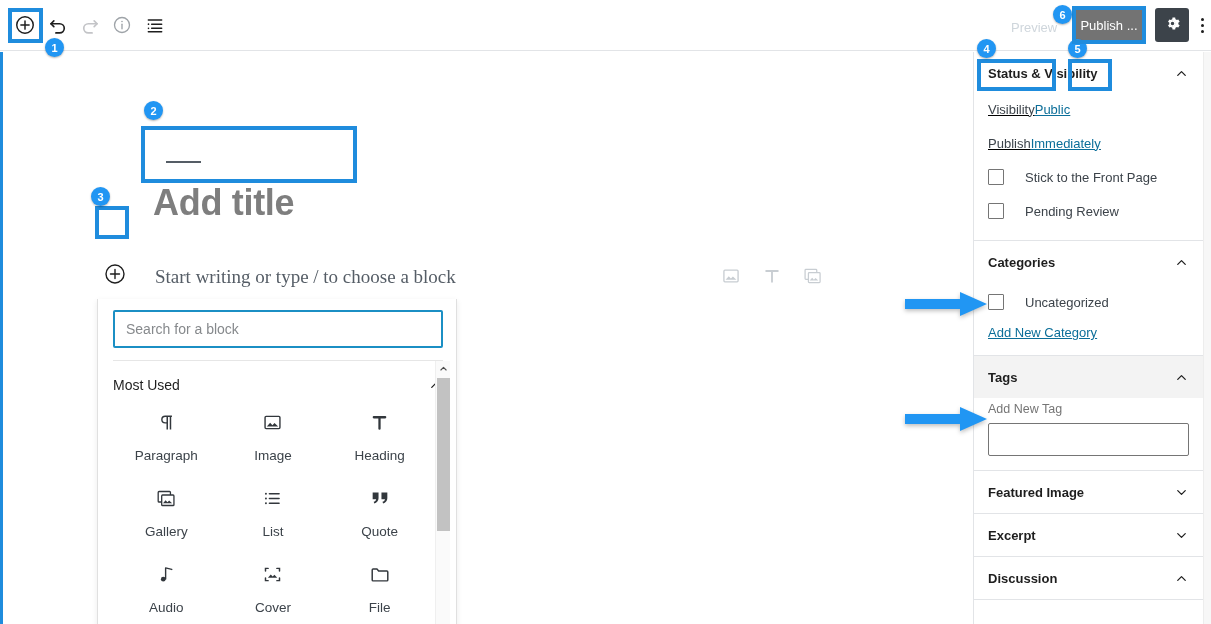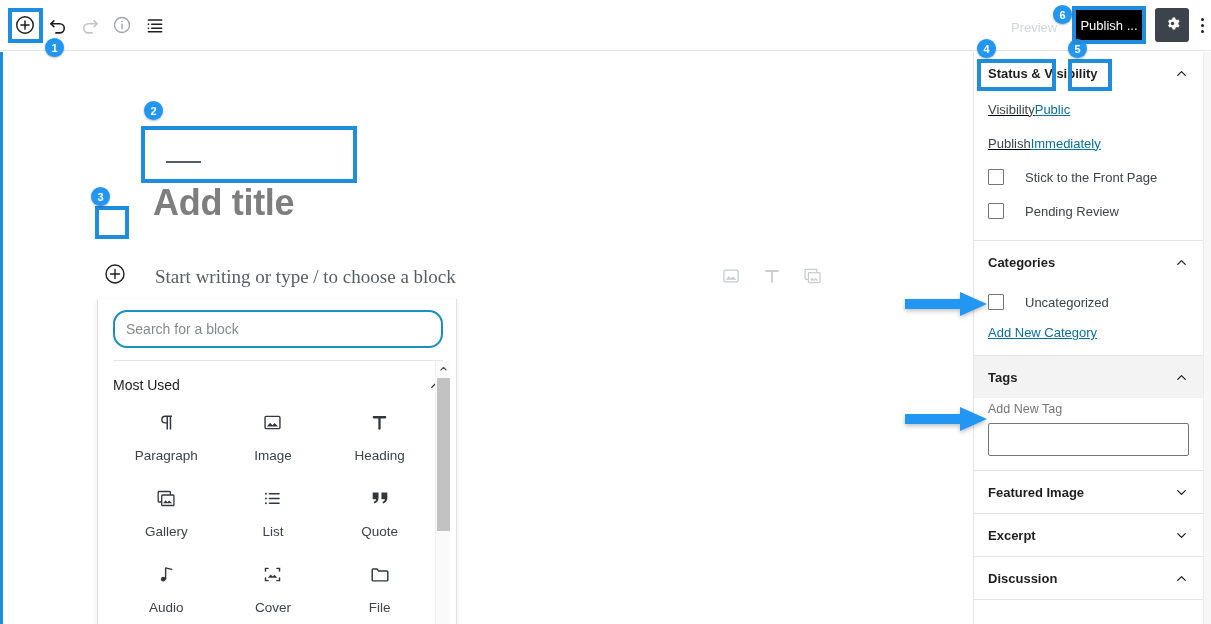--- a/index.html
+++ b/index.html
@@ -23,21 +23,21 @@
   .tool-icon svg { display: block; }
 
   .preview-btn {
     position: absolute; left: 1003px; top: 12px; height: 30px;
     display: flex; align-items: center; padding: 0 8px;
     font-size: 13px; color: #cfd6dc; background: transparent; border: none;
     font-family: "Liberation Sans", sans-serif;
   }
   .publish-btn {
     position: absolute; left: 1075px; top: 9px; width: 68px; height: 32px;
-    background: #000000; color: #ffffff; border: none; border-radius: 2px;
+    background: #737373; color: #ffffff; border: none; border-radius: 2px;
     font-size: 13px; font-family: "Liberation Sans", sans-serif;
     display: flex; align-items: center; justify-content: center;
   }
   .gear-btn {
     position: absolute; left: 1155px; top: 8px; width: 34px; height: 34px;
     background: #3c434a; border-radius: 3px;
     display: flex; align-items: center; justify-content: center;
   }
   .kebab-btn {
     position: absolute; left: 1193px; top: 10px; width: 18px; height: 30px;
@@ -75,21 +75,21 @@
   .quick-icons > span { width: 28px; height: 28px; display:flex; align-items:center; justify-content:center; }
 
   
   .inserter-panel {
     position: absolute; left: 94px; top: 247px; width: 360px; height: 377px;
     background: #ffffff; border: 1px solid #e0e0e0; border-top: none;
     box-shadow: 0 2px 6px rgba(0,0,0,.08);
   }
   .search-wrap { position: absolute; left: 15px; top: 11px; width: 330px; height: 38px; }
   .search-input {
-    width: 100%; height: 100%; border: 2px solid #1b8fc4; border-radius: 14px;
+    width: 100%; height: 100%; border: 2px solid #1b8fc4; border-radius: 2px;
     padding: 0 11px; font-size: 14px; color: #8b5cf6; outline: none;
     font-family: "Liberation Sans", sans-serif; background:#fff;
   }
   .search-input::placeholder { color: #86898c; }
 
   .panel-divider { position:absolute; left: 15px; top: 61px; width: 330px; height: 1px; background:#e6e6e6; }
 
   .section-head {
     position: absolute; left: 15px; top: 70px; width: 330px; height: 32px;
     display: flex; align-items: center; justify-content: space-between;

